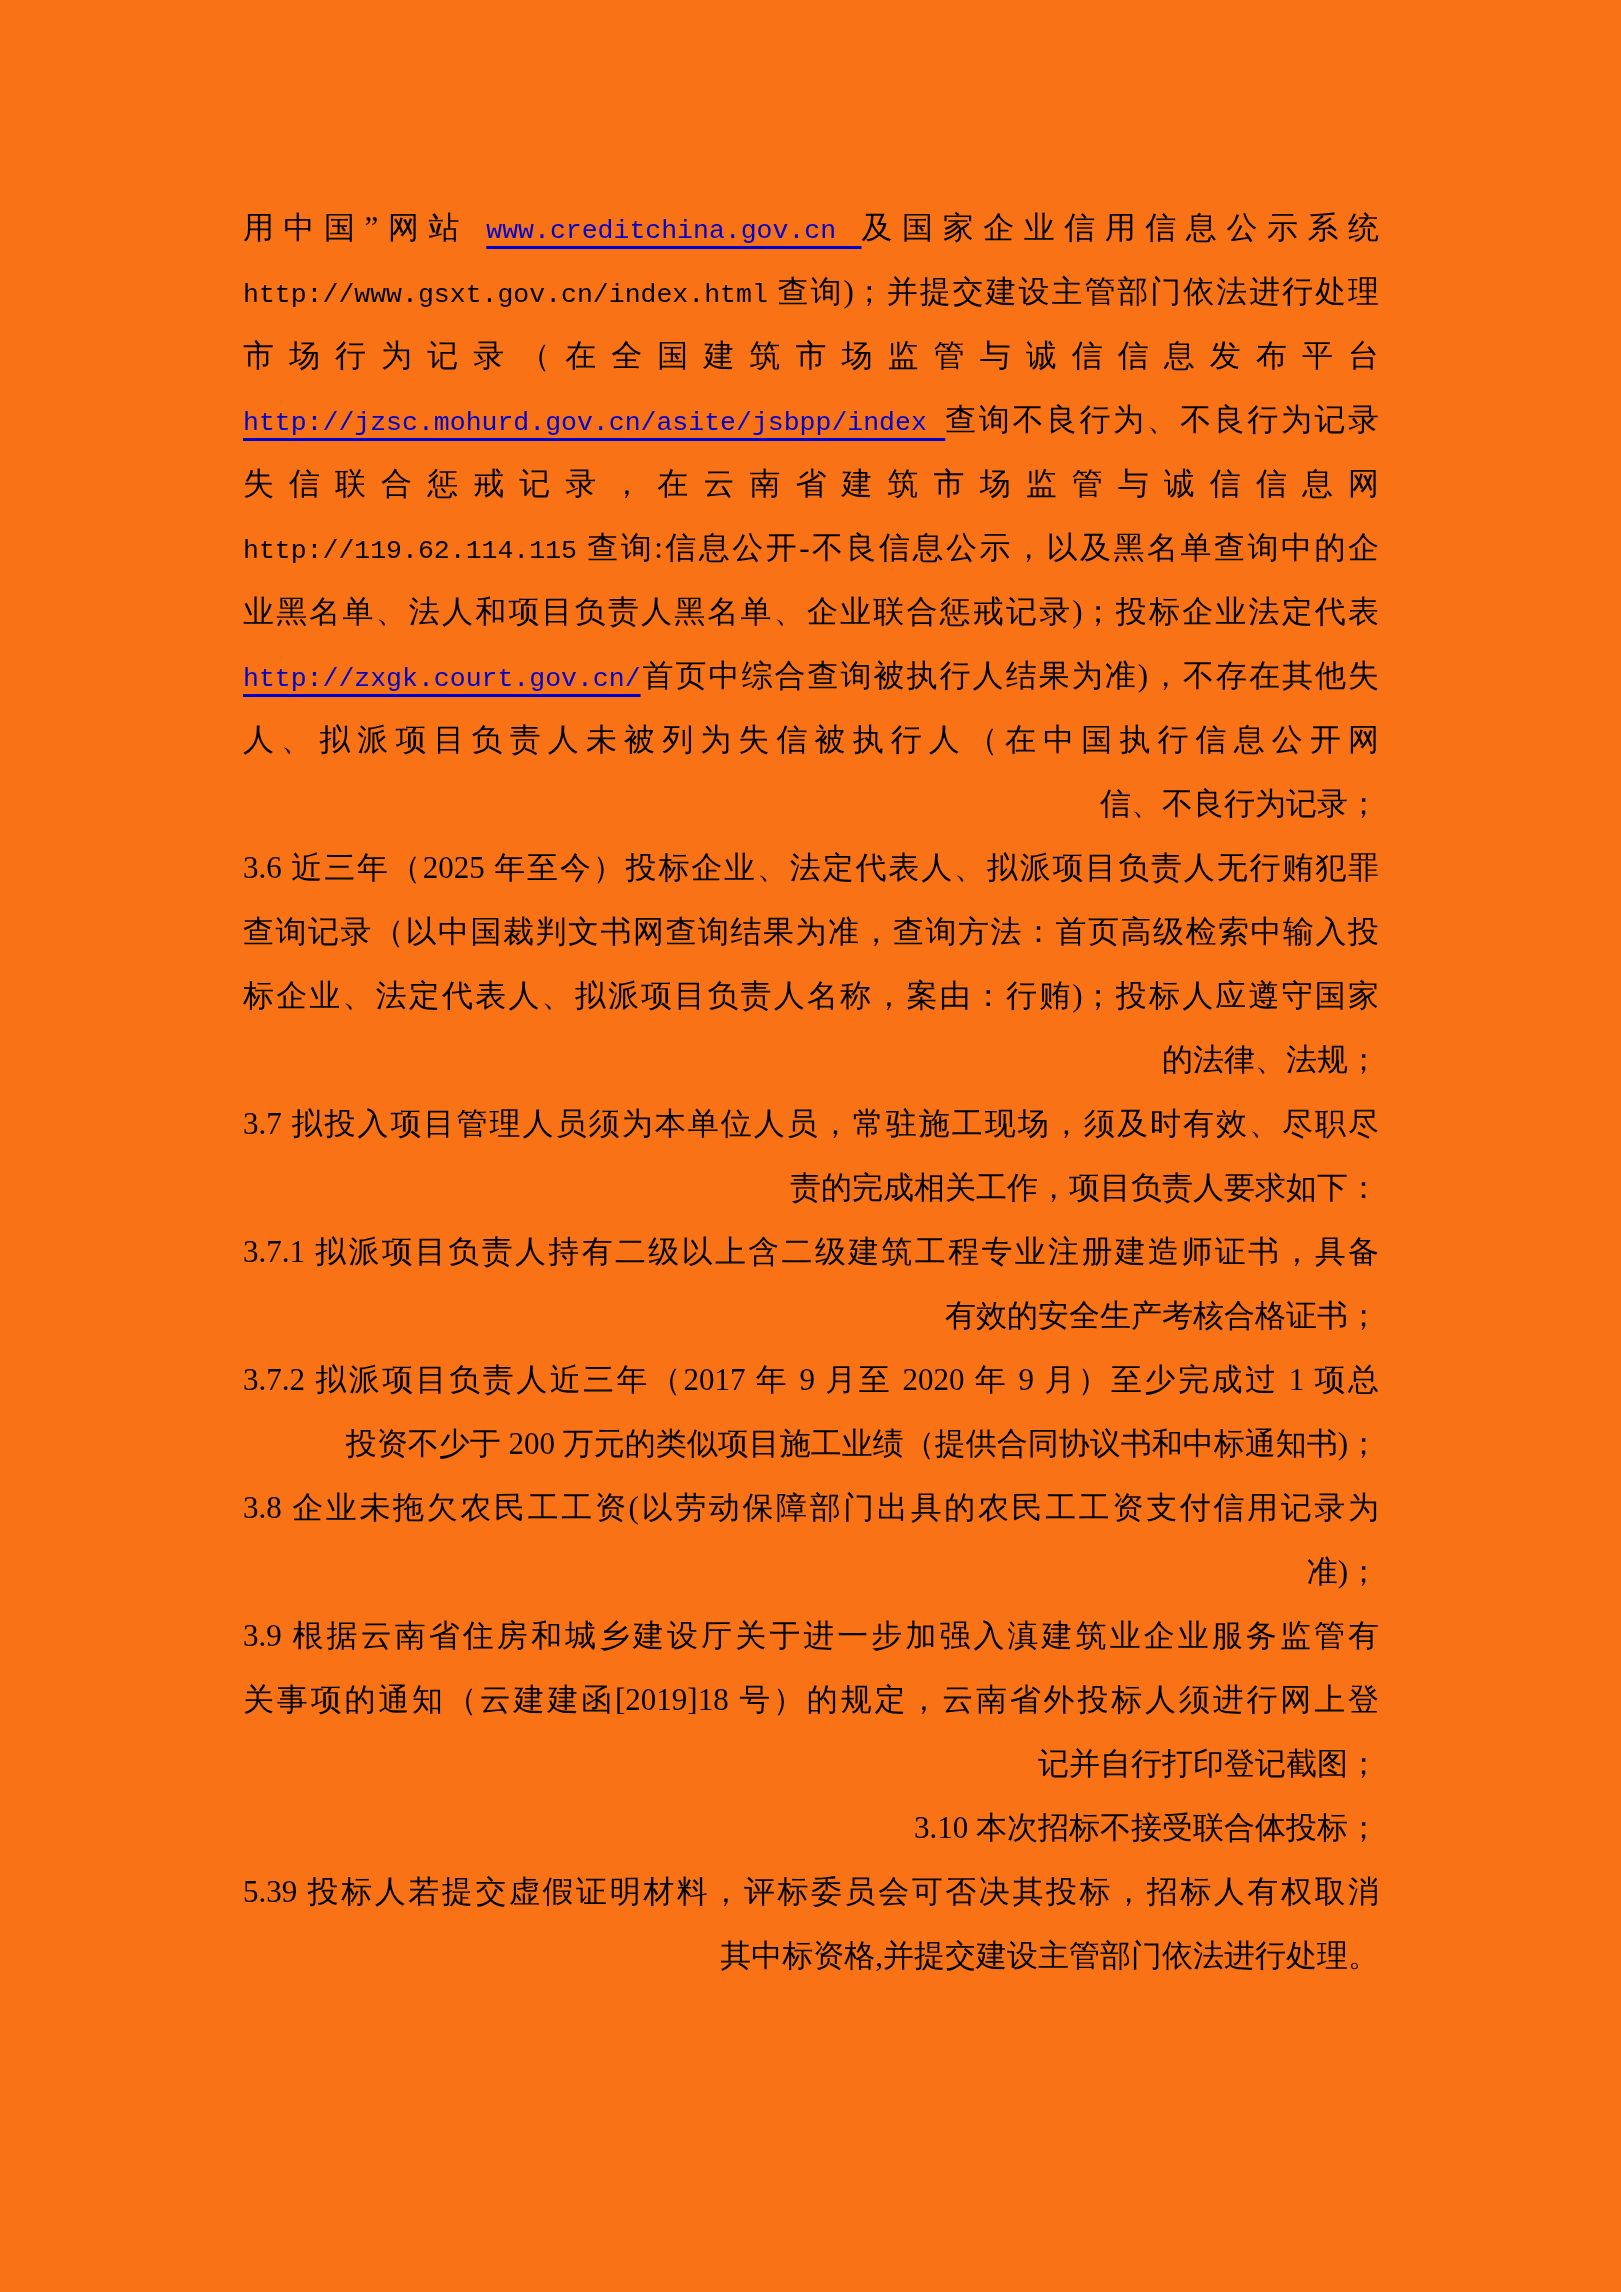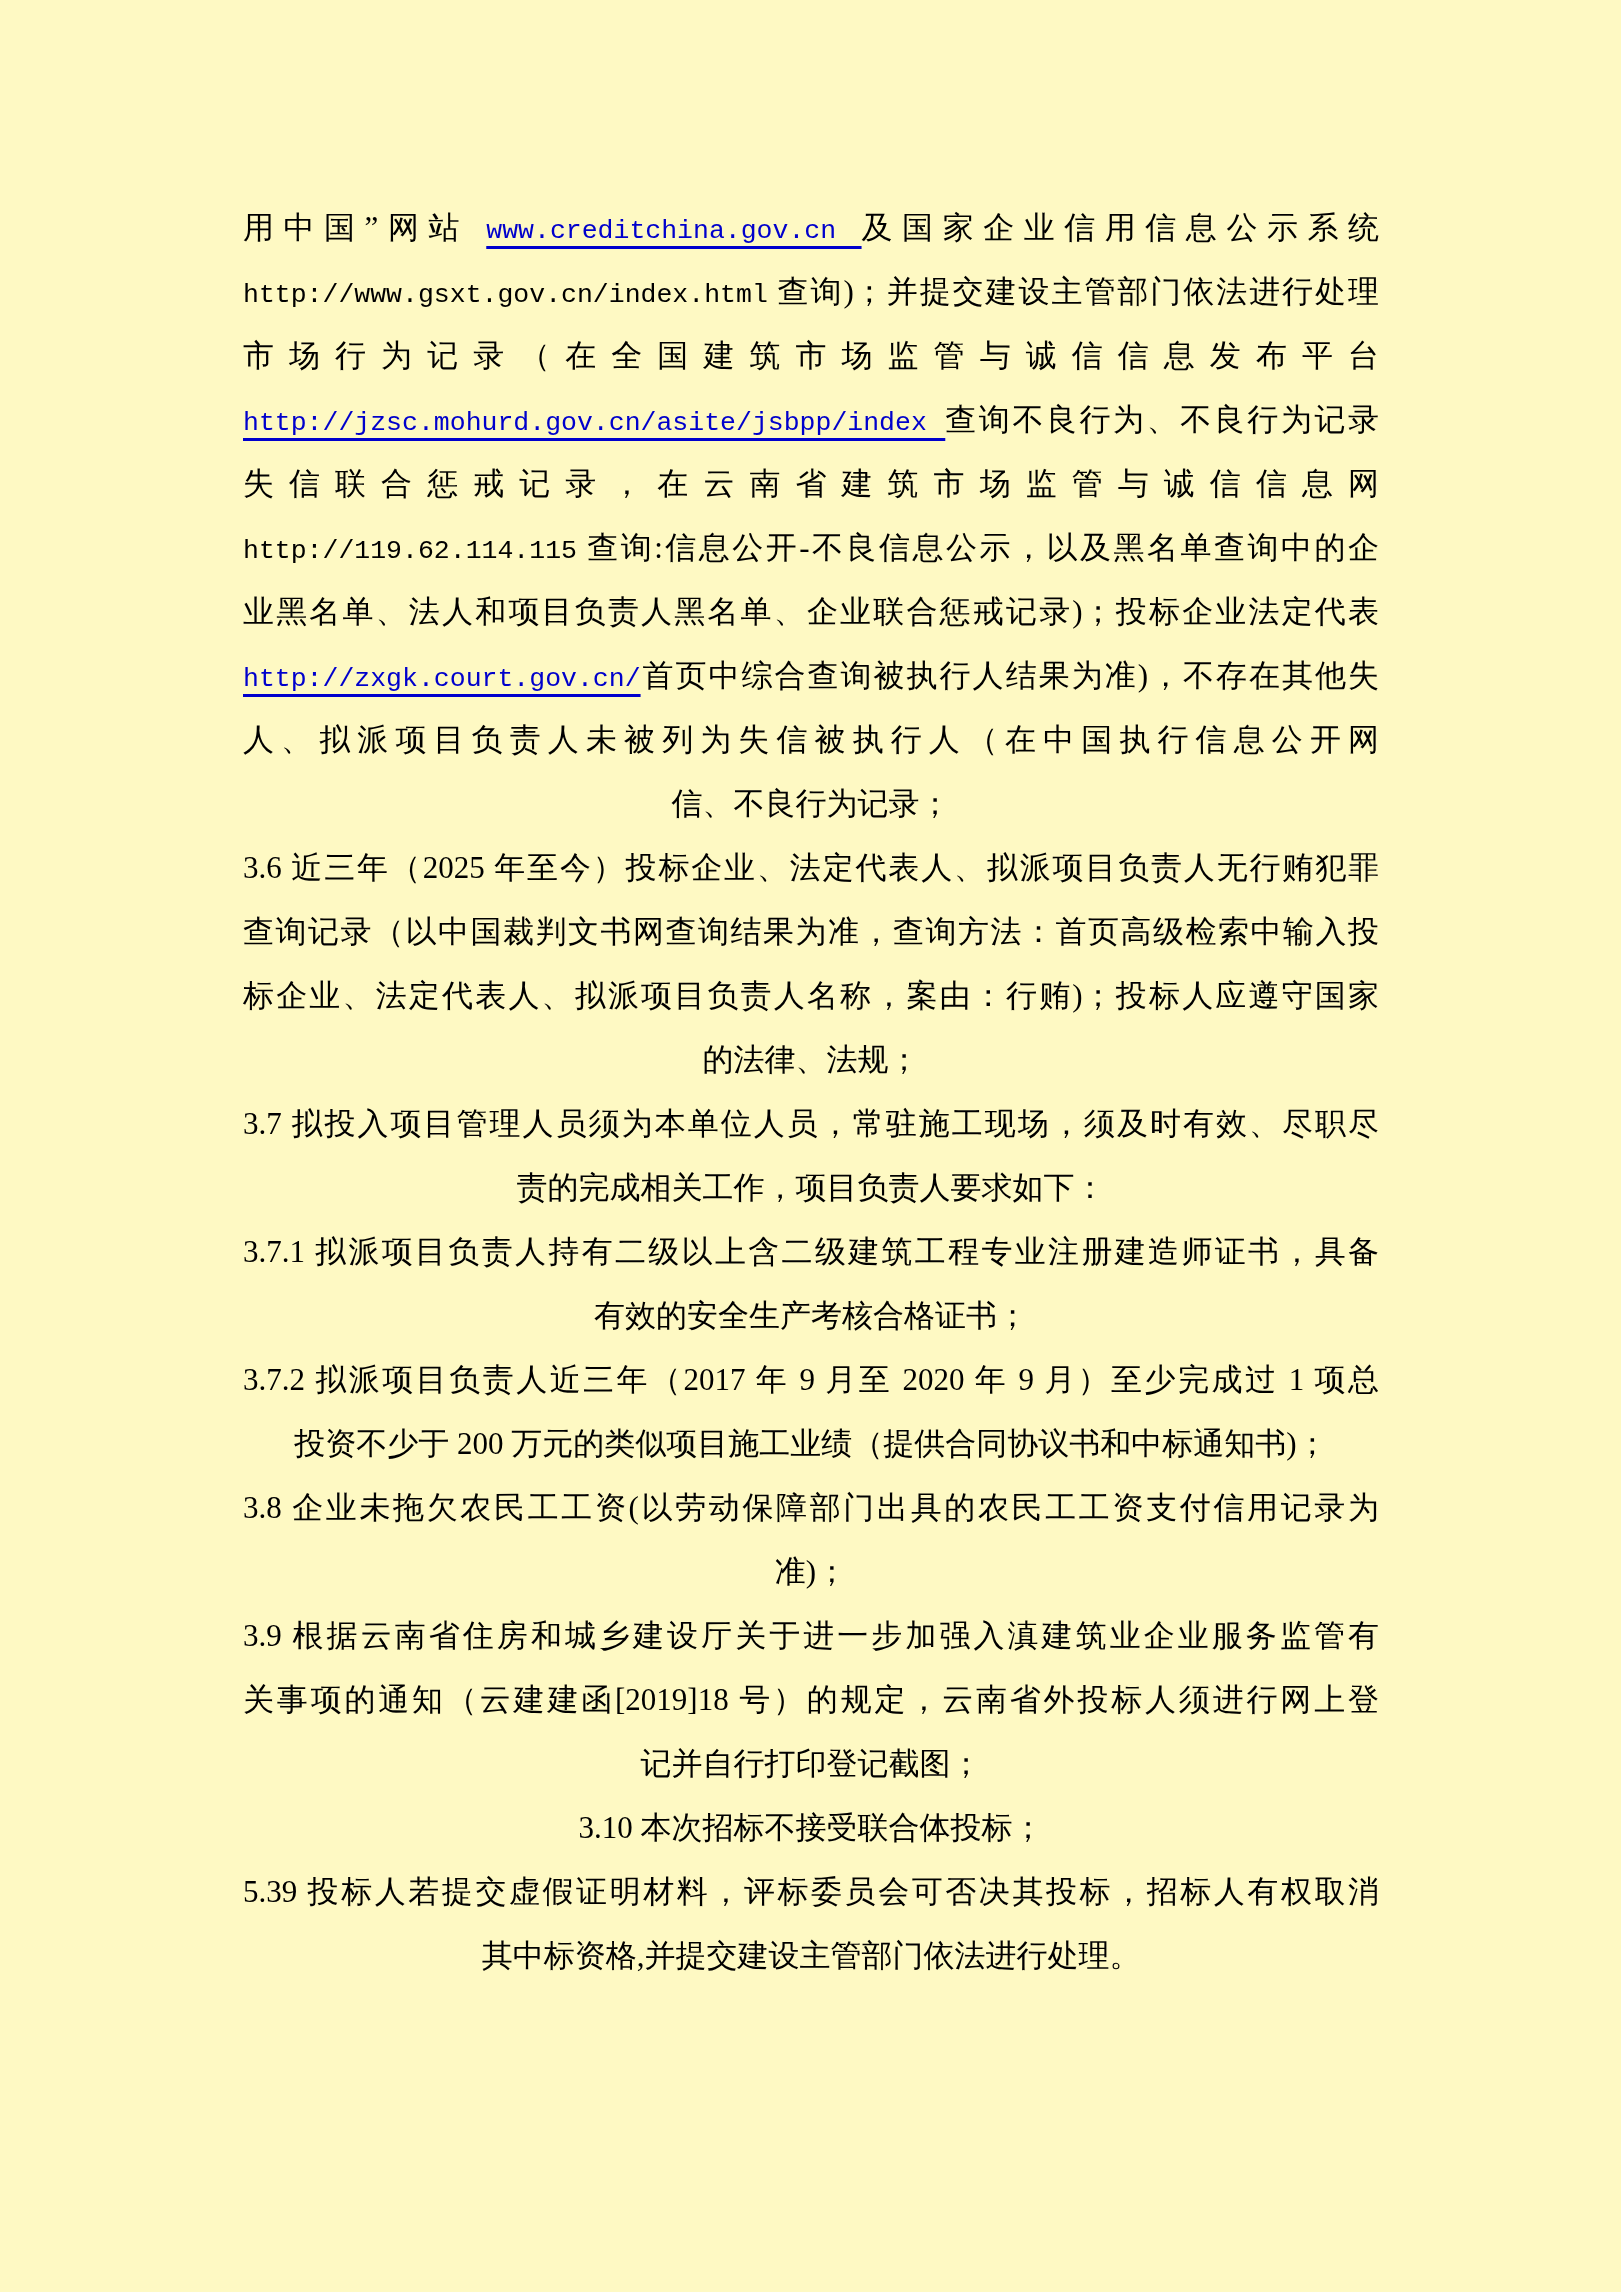--- a/index.html
+++ b/index.html
@@ -5,34 +5,34 @@
   html, body { margin: 0; padding: 0; }
   body {
     width: 1621px; height: 2293px;
     background: #ffffff;
     position: relative;
     font-family: "Liberation Serif", "DejaVu Serif", serif;
   }
   .page {
     position: absolute; left: 0; top: 0;
     width: 1621px; height: 2293px;
-    background: #fef9c3;
+    background: #f97316;
     overflow: hidden;
   }
   .content {
     position: absolute;
     left: 243px; top: 196px;
     width: 1136px;
   }
   .line {
     height: 64px;
     line-height: 64px;
     font-size: 31px;
     color: #000000;
-    text-align: center;
+    text-align: right;
     white-space: nowrap;
   }
   .line.j {
     white-space: normal;
     text-align: justify;
     text-align-last: justify;
   }
   .url {
     font-family: "Liberation Mono", "DejaVu Sans Mono", monospace;
     font-size: 26.5px;

